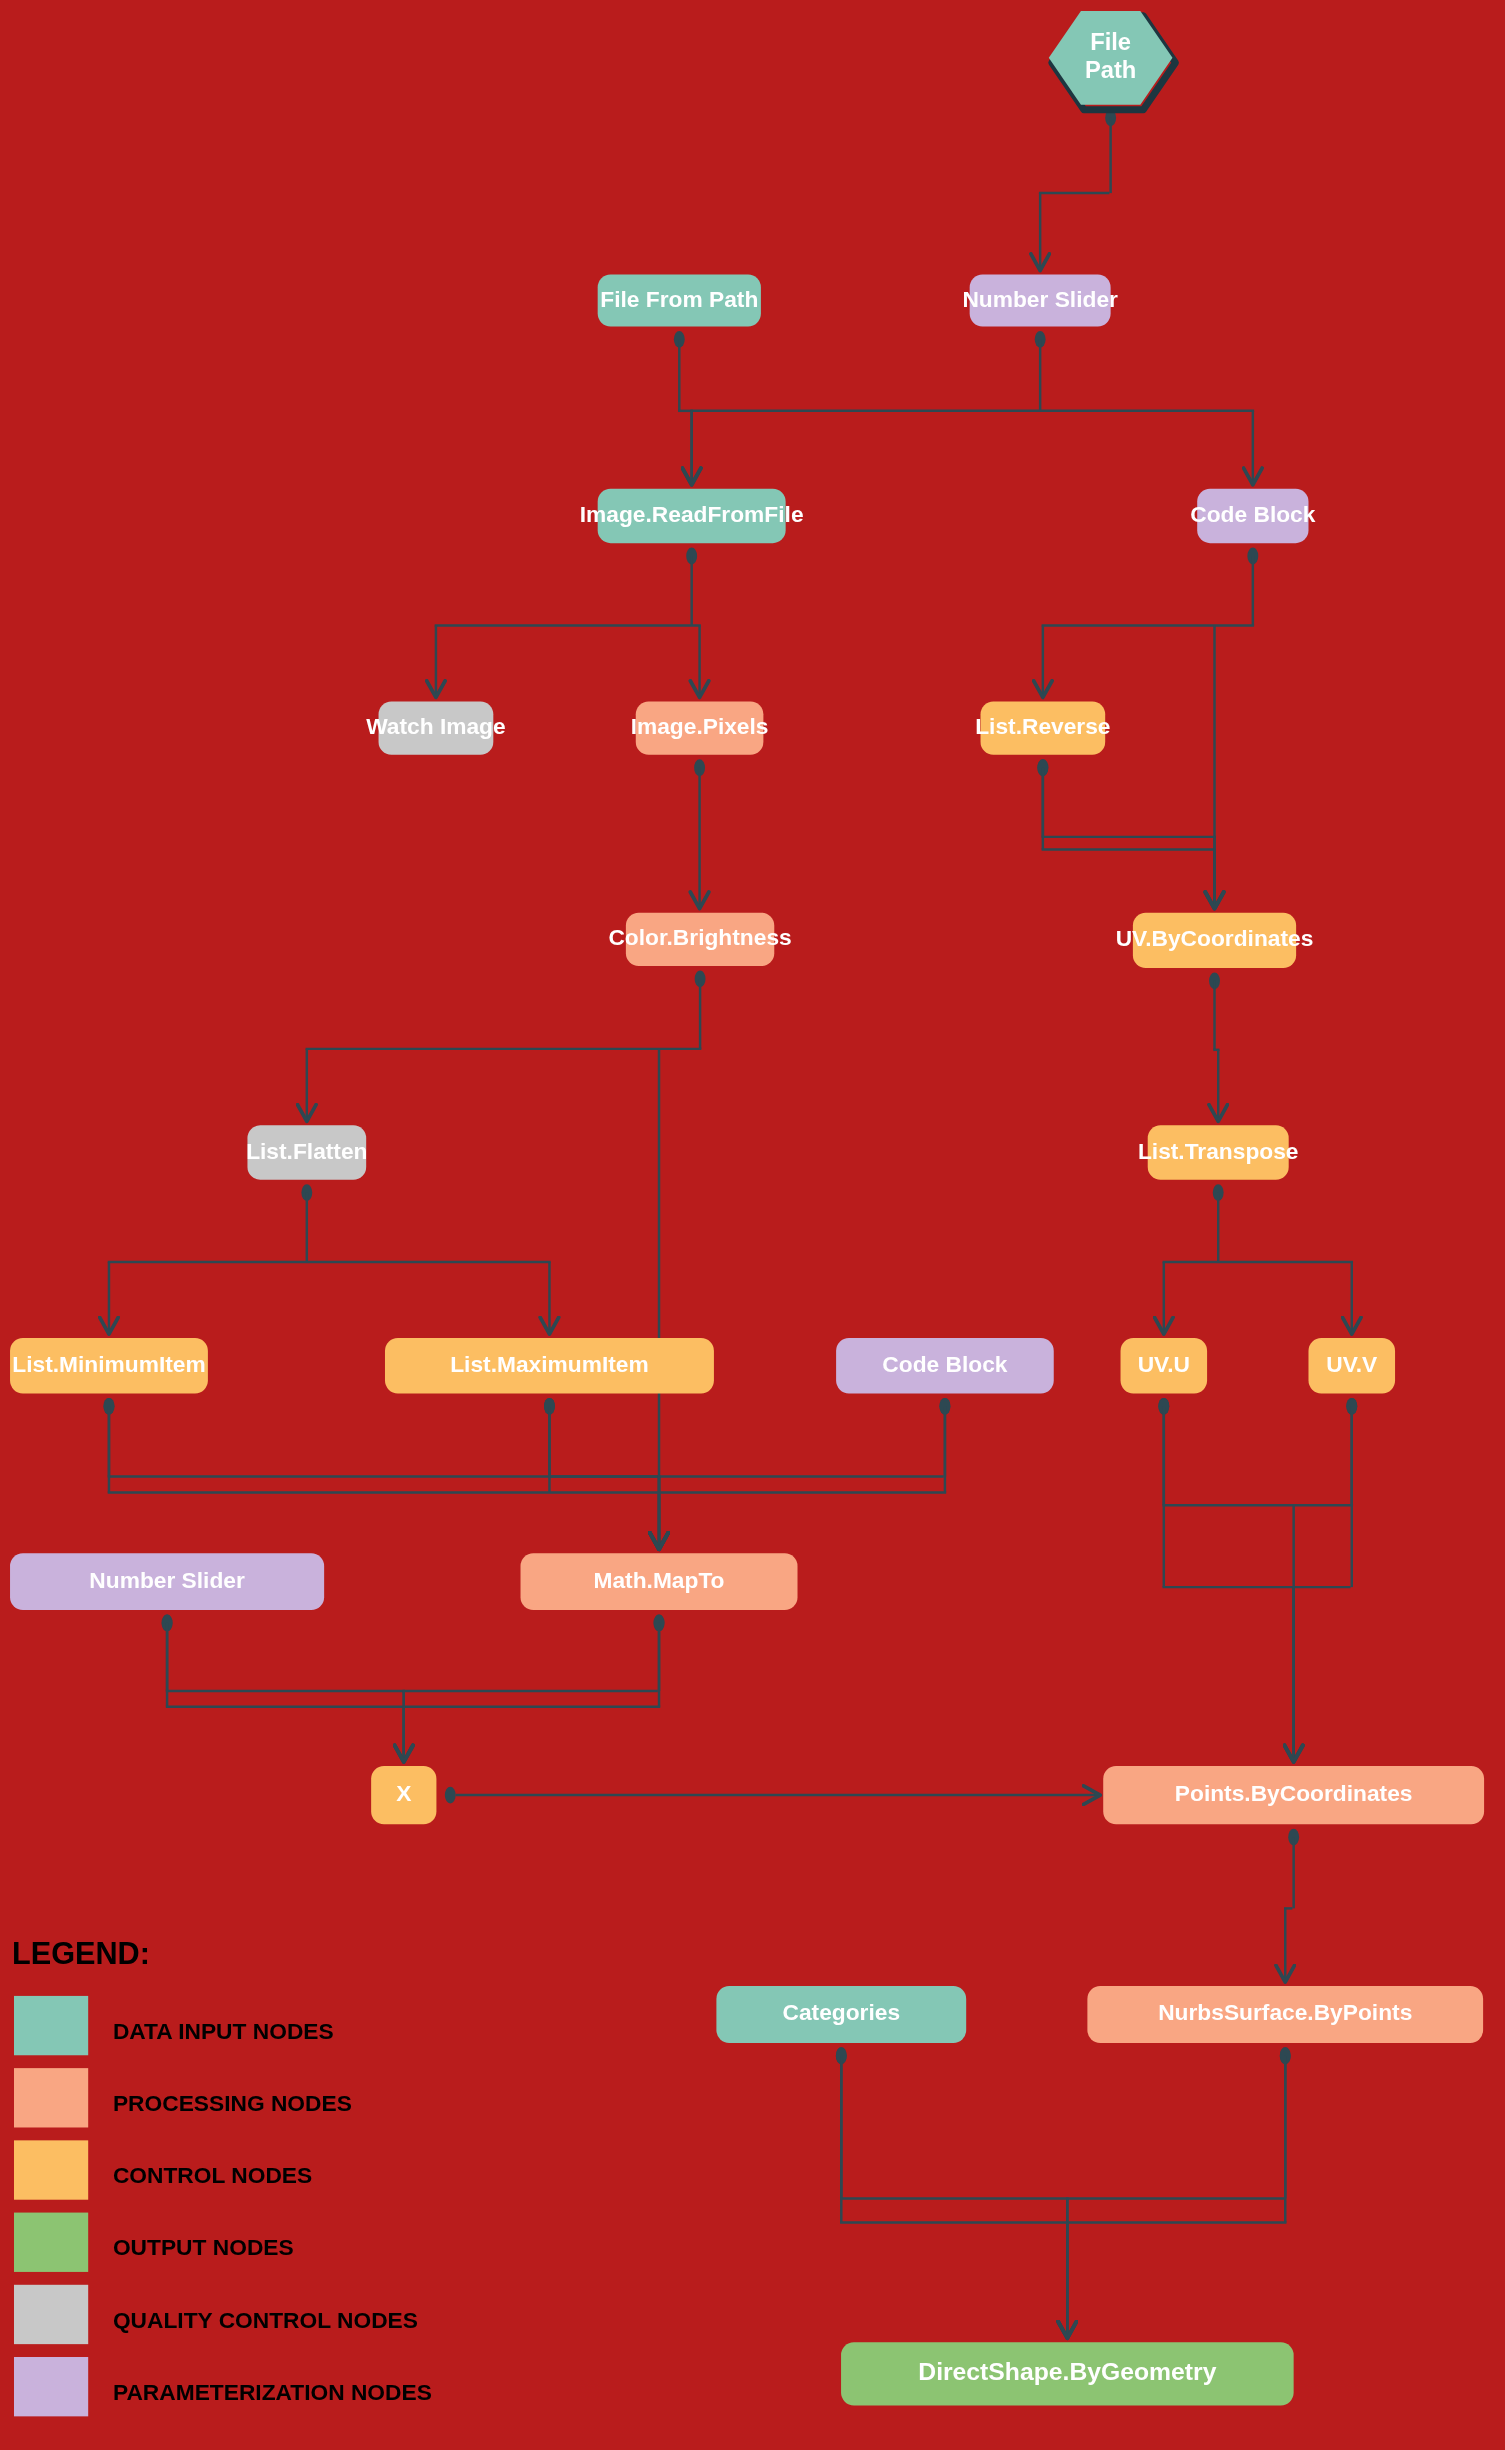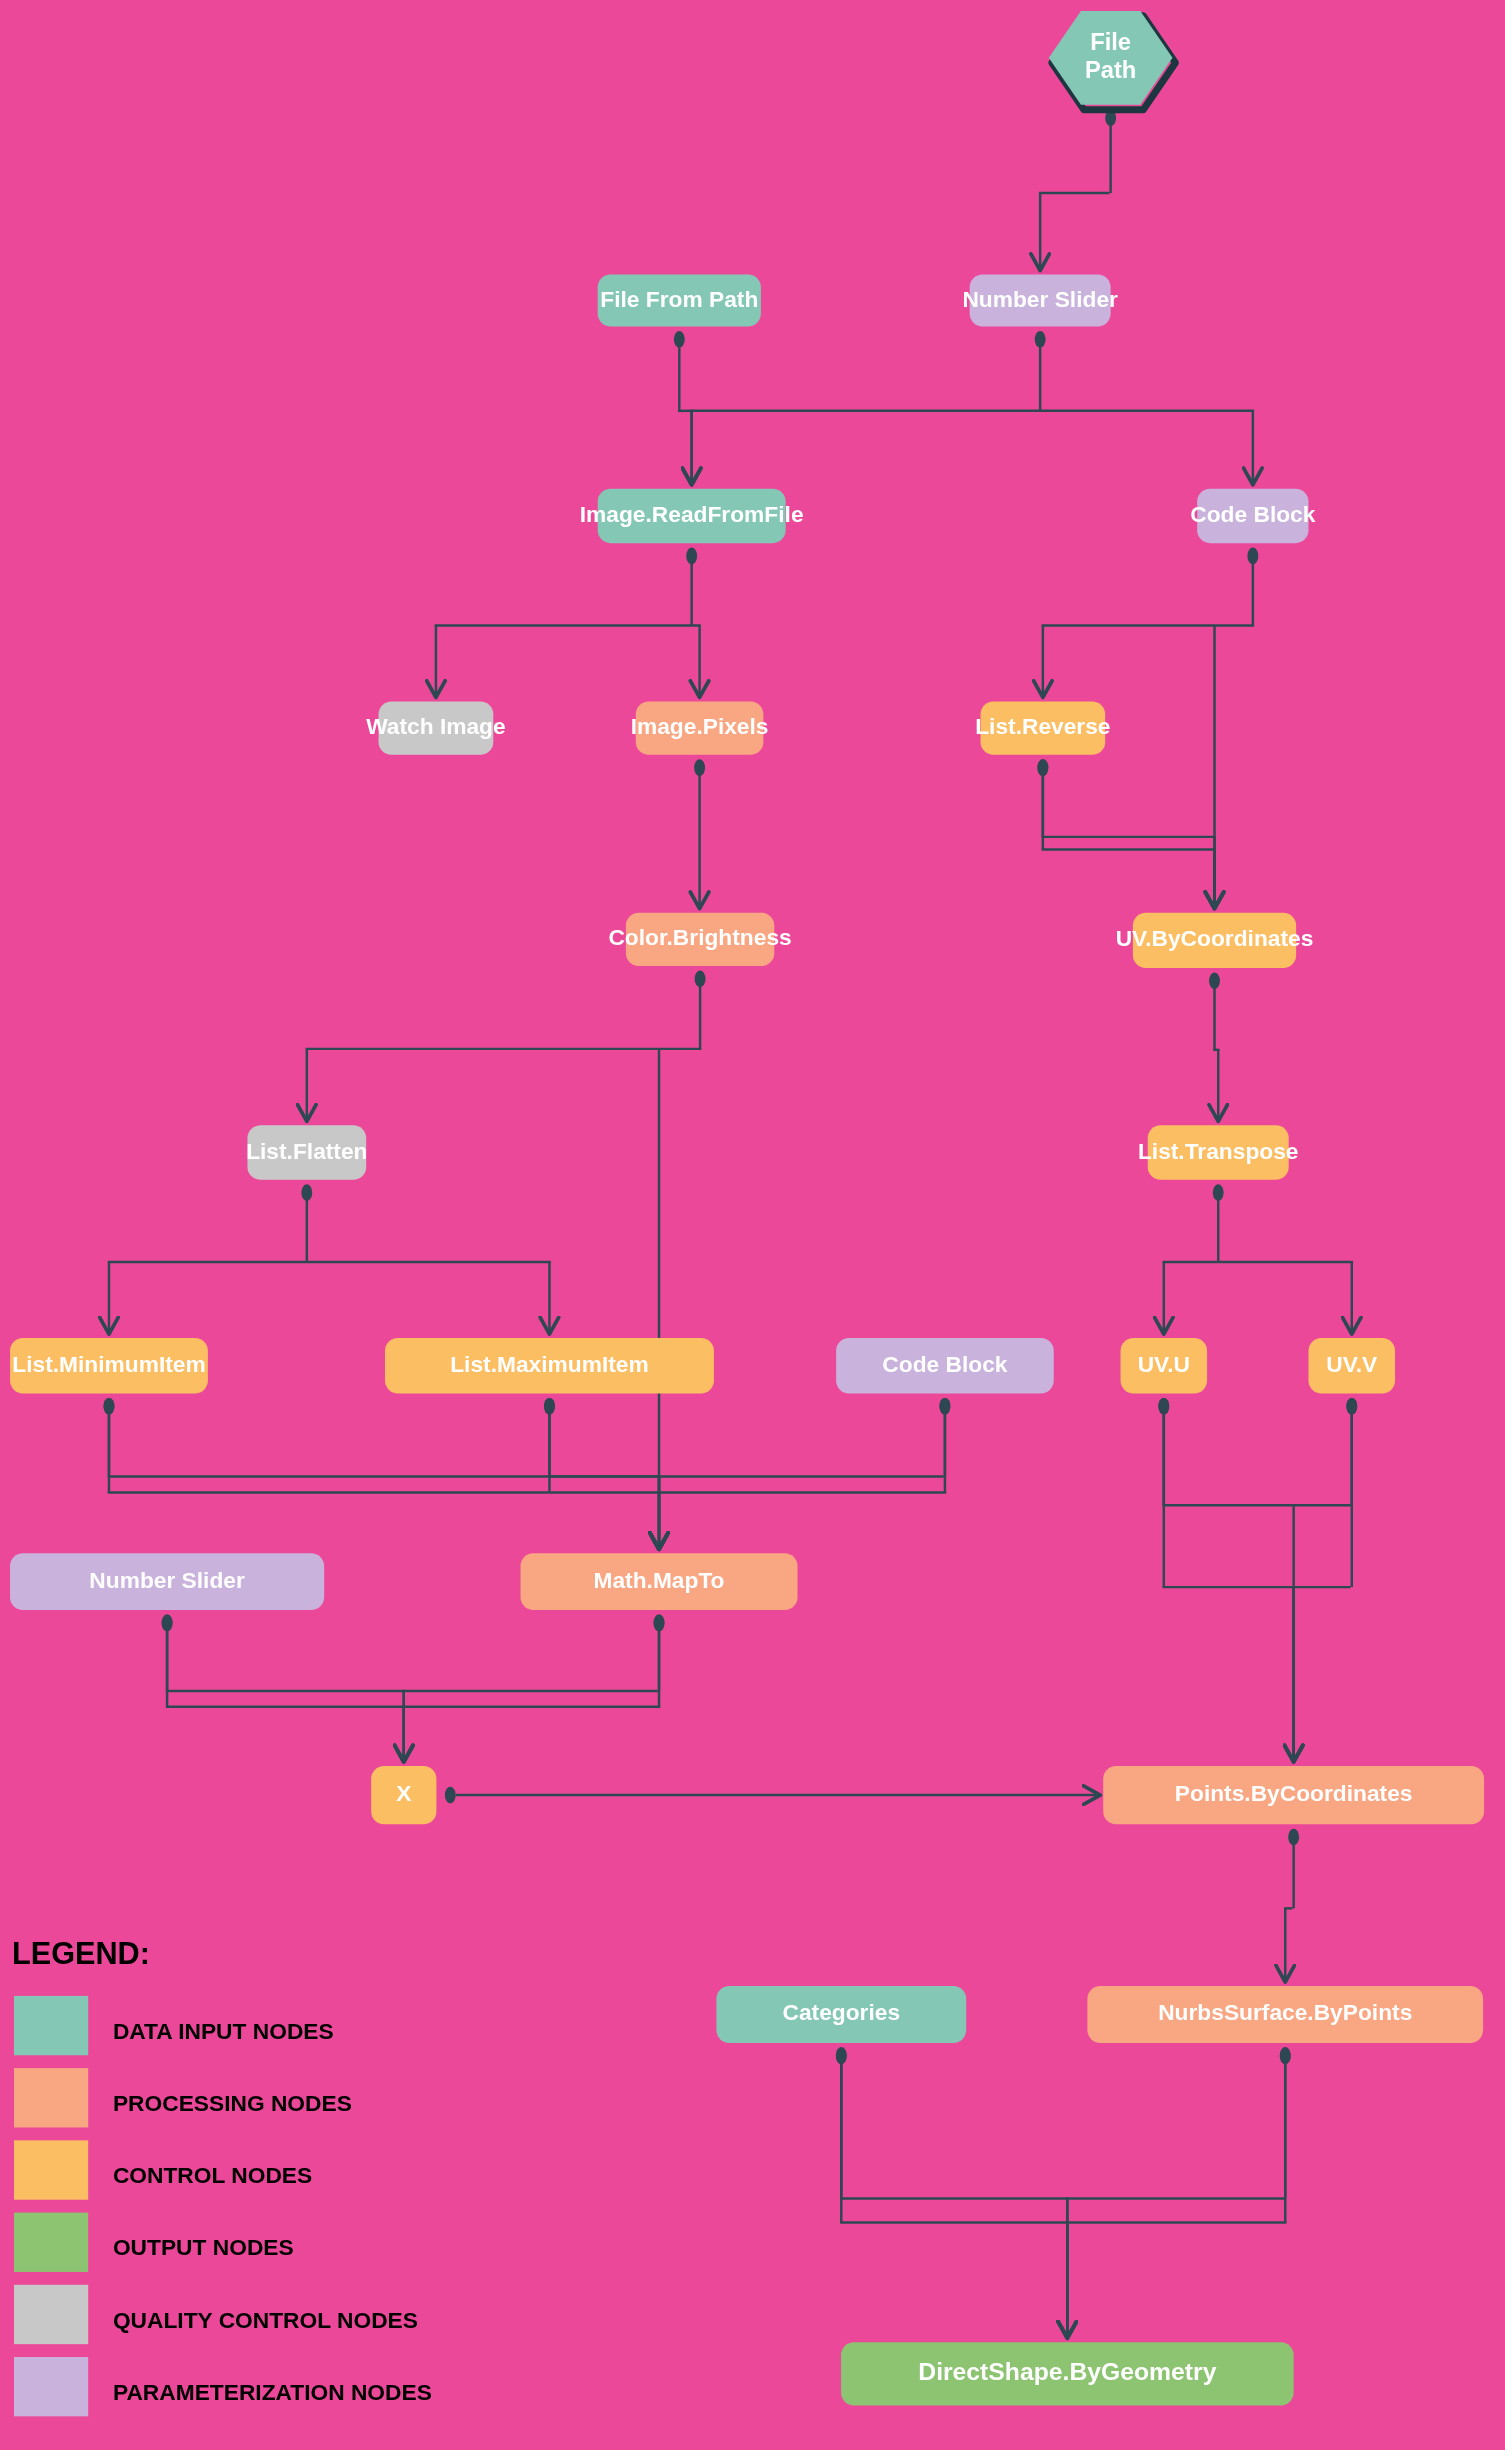--- a/index.html
+++ b/index.html
@@ -1,17 +1,17 @@
 <!DOCTYPE html>
 <html style="font-size:8px"><head>
 <meta charset="utf-8">
 <style>
   html,body{margin:0;padding:0;background:#ffffff;}
   body{font-family:"Liberation Sans", sans-serif;}
-  #stage{position:relative;width:1506px;height:2450px;background:#ec4899;overflow:hidden;}
+  #stage{position:relative;width:1506px;height:2450px;background:#b91c1c;overflow:hidden;}
   svg#flow{position:absolute;left:0;top:0;width:1506px;height:2450px;display:block;}
   .nodeLabel{font-family:"Liberation Sans", sans-serif;font-weight:bold;fill:#ffffff;text-anchor:middle;dominant-baseline:middle;}
   .legendTitle{font-family:"Liberation Sans", sans-serif;font-weight:bold;fill:#000000;font-size:62px;dominant-baseline:middle;}
   .legendLabel{font-family:"Liberation Sans", sans-serif;font-weight:bold;fill:#000000;font-size:46px;dominant-baseline:middle;}
 </style>
 </head>
 <body>
 
 <div id="stage">
   <svg id="flow" viewBox="0 0 3044 4953">

